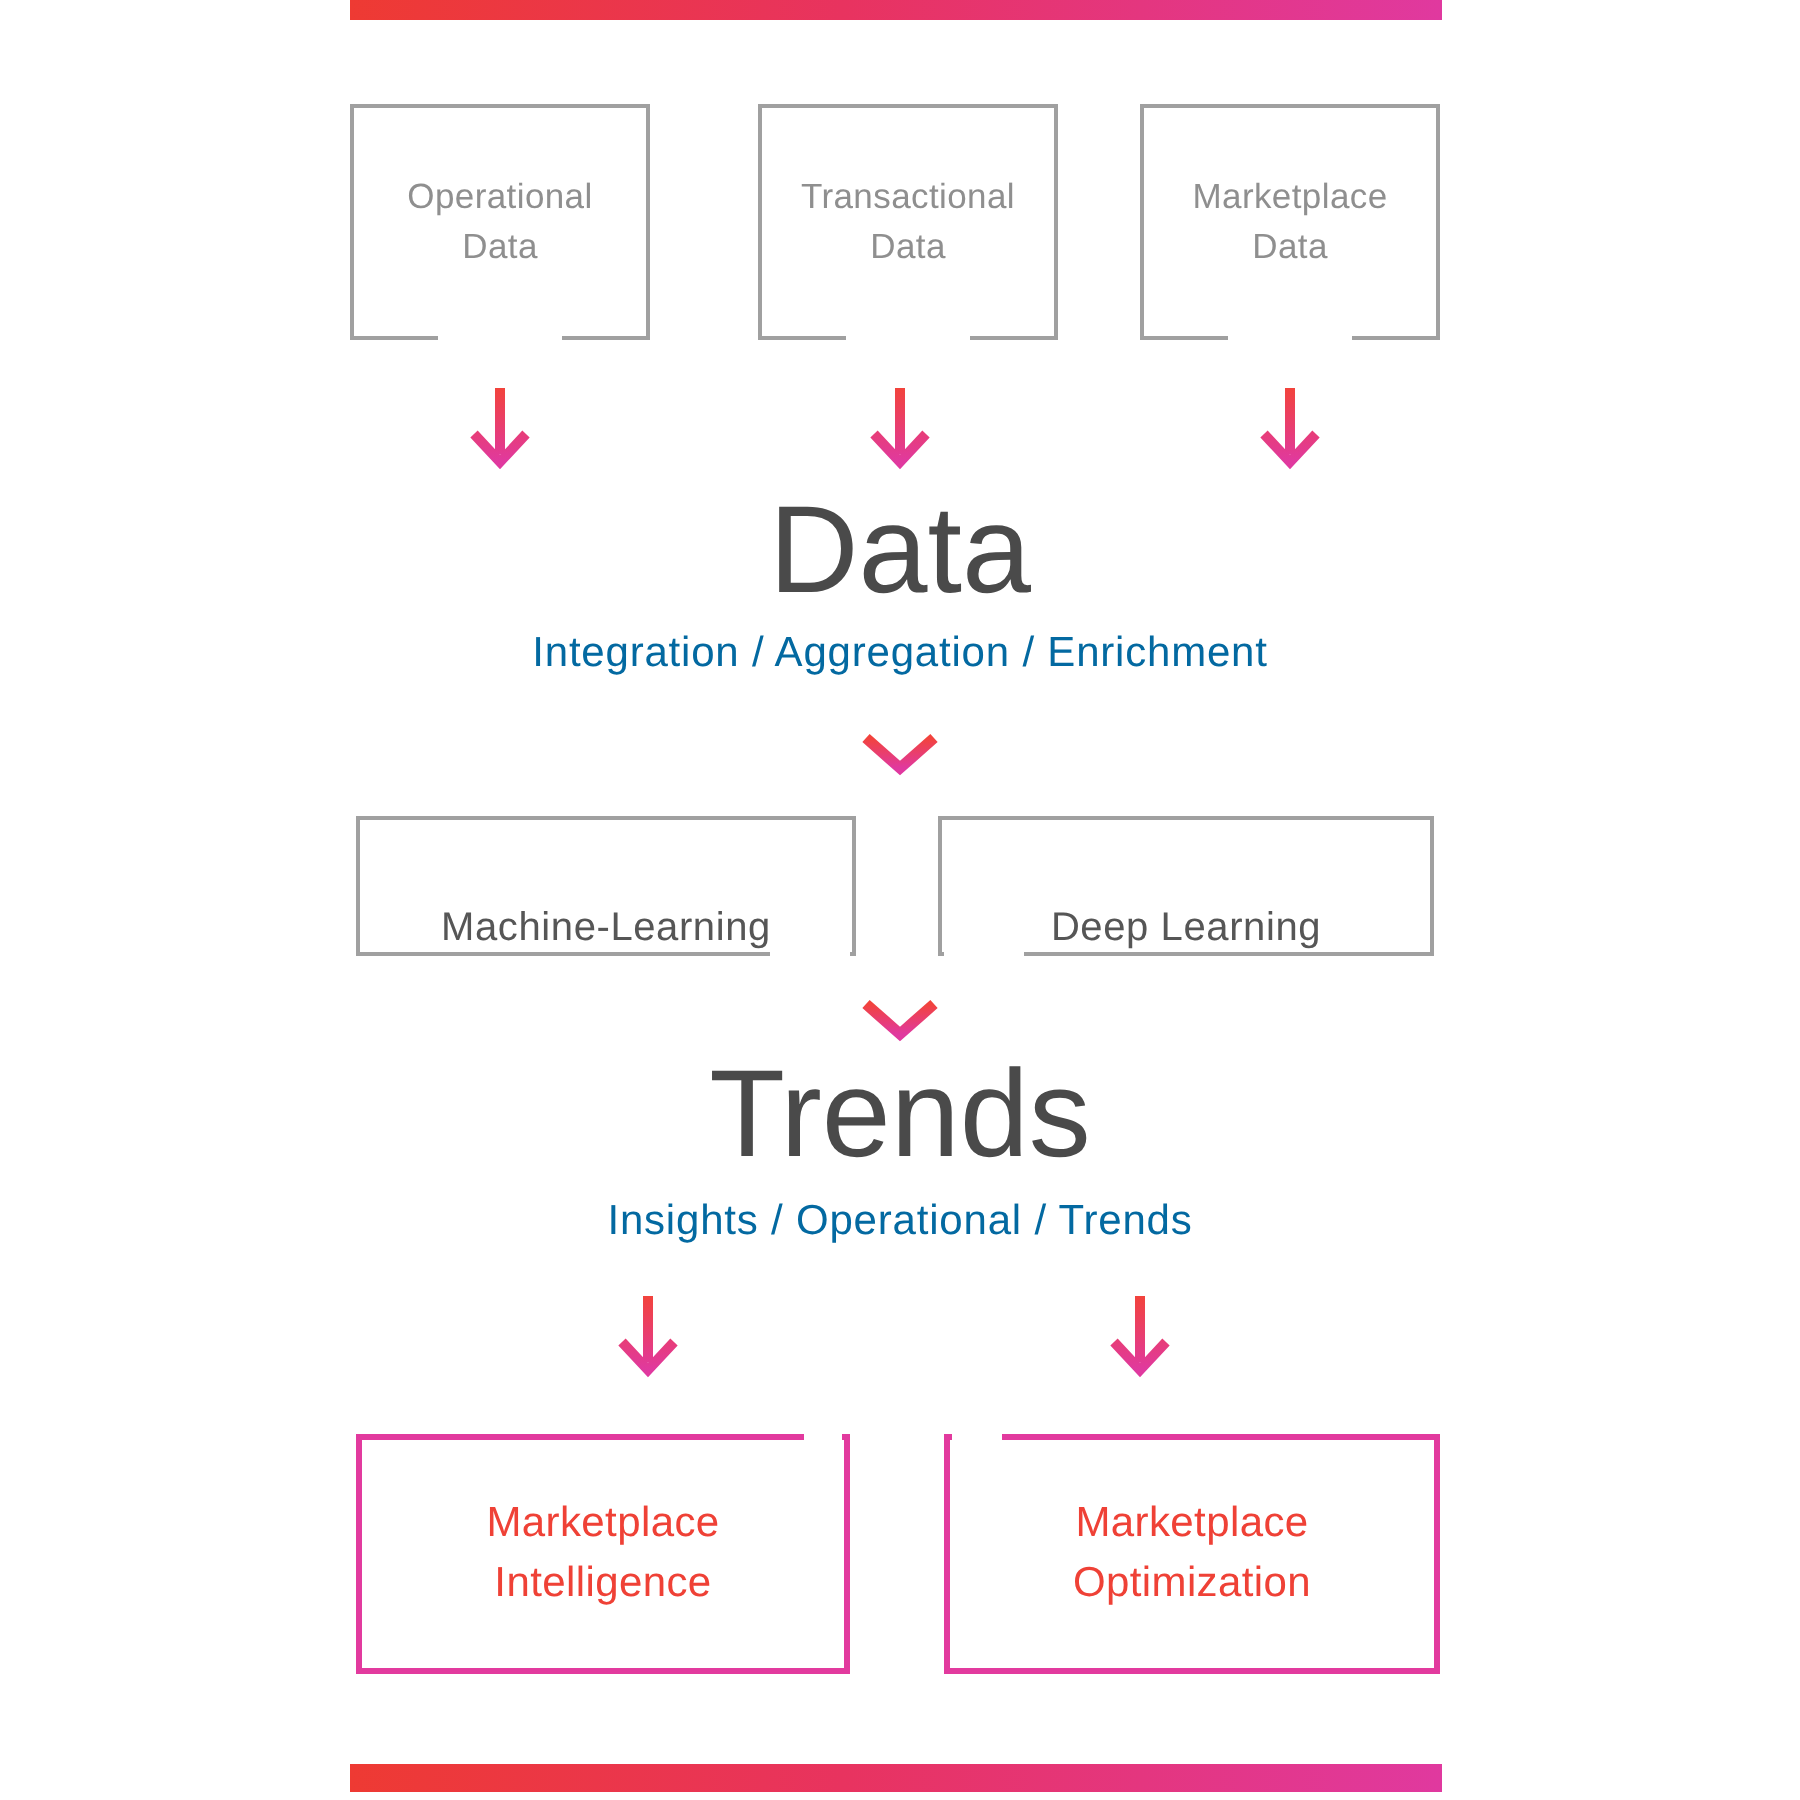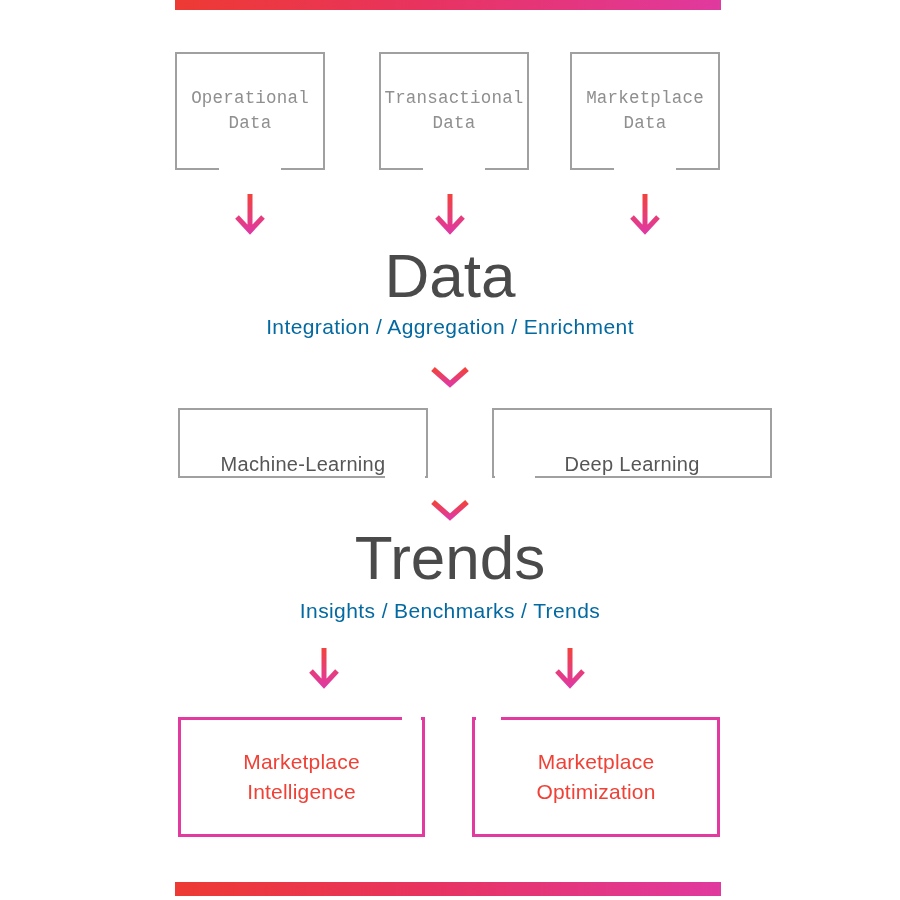--- a/index.html
+++ b/index.html
@@ -7,21 +7,21 @@
     position:relative; width:900px; height:900px; background:#ffffff;
     font-family:"Liberation Sans", sans-serif; overflow:hidden;
   }
   .bar { position:absolute; left:175px; width:546px;
          background:linear-gradient(90deg,#ee3a33 0%,#e8335f 45%,#e0399f 100%); }
   .bar-top { top:0; height:10px; }
   .bar-bottom { top:882px; height:14px; }
 
   .src-box {
     position:absolute; top:52px; width:150px; height:118px; box-sizing:border-box;
-    border:2px solid #a0a0a0; display:flex; align-items:center; justify-content:center;font-family:Liberation Mono, monospace;
+    border:2px solid #a0a0a0; display:flex; align-items:center; justify-content:center;
   }
   .src-label {
     color:#8f8f8f; font-size:17.5px; line-height:25px; text-align:center;
     white-space:pre-line; letter-spacing:0.2px;
   }
   .gap { position:absolute; background:#ffffff; }
   .gap-bottom-center { left:50%; transform:translateX(-50%); bottom:-4px; width:62px; height:7px; }
 
   .arrow-svg { position:absolute; width:34px; height:52px; }
   .chevron-svg { position:absolute; left:430px; width:40px; height:22px; }
@@ -102,31 +102,31 @@
   <div class="stage-subtitle" style="top:314px">Integration / Aggregation / Enrichment</div>
 
   <svg class="chevron-svg" style="top:366px" viewBox="0 0 40 22">
     <path d="M3 3 L20 18 L37 3" fill="none" stroke="url(#gradV)" stroke-width="5.5"></path>
   </svg>
 
   <div class="method-box" style="left:178px;width:250px">
     <span class="method-label">Machine-Learning</span>
     <span class="gap gap-ml"></span>
   </div>
-  <div class="method-box" style="left:492px;width:280px">
+  <div class="method-box" style="left:469px;width:248px">
     <span class="method-label">Deep Learning</span>
     <span class="gap gap-dl"></span>
   </div>
 
   <svg class="chevron-svg" style="top:499px" viewBox="0 0 40 22">
     <path d="M3 3 L20 18 L37 3" fill="none" stroke="url(#gradV)" stroke-width="5.5"></path>
   </svg>
 
   <div class="stage-title" style="top:527px">Trends</div>
-  <div class="stage-subtitle" style="top:598px">Insights / Benchmarks / Trends</div>
+  <div class="stage-subtitle" style="top:598px">Insights / Operational / Trends</div>
 
   <svg class="arrow-svg" style="left:307px;top:645px" viewBox="0 0 34 52">
     <path d="M17 3 V36 M4 26 L17 40 L30 26" fill="none" stroke="url(#gradV)" stroke-width="5"></path>
   </svg>
   <svg class="arrow-svg" style="left:553px;top:645px" viewBox="0 0 34 52">
     <path d="M17 3 V36 M4 26 L17 40 L30 26" fill="none" stroke="url(#gradV)" stroke-width="5"></path>
   </svg>
 
   <div class="output-box" style="left:178px;width:247px">
     <span class="output-label">Marketplace

